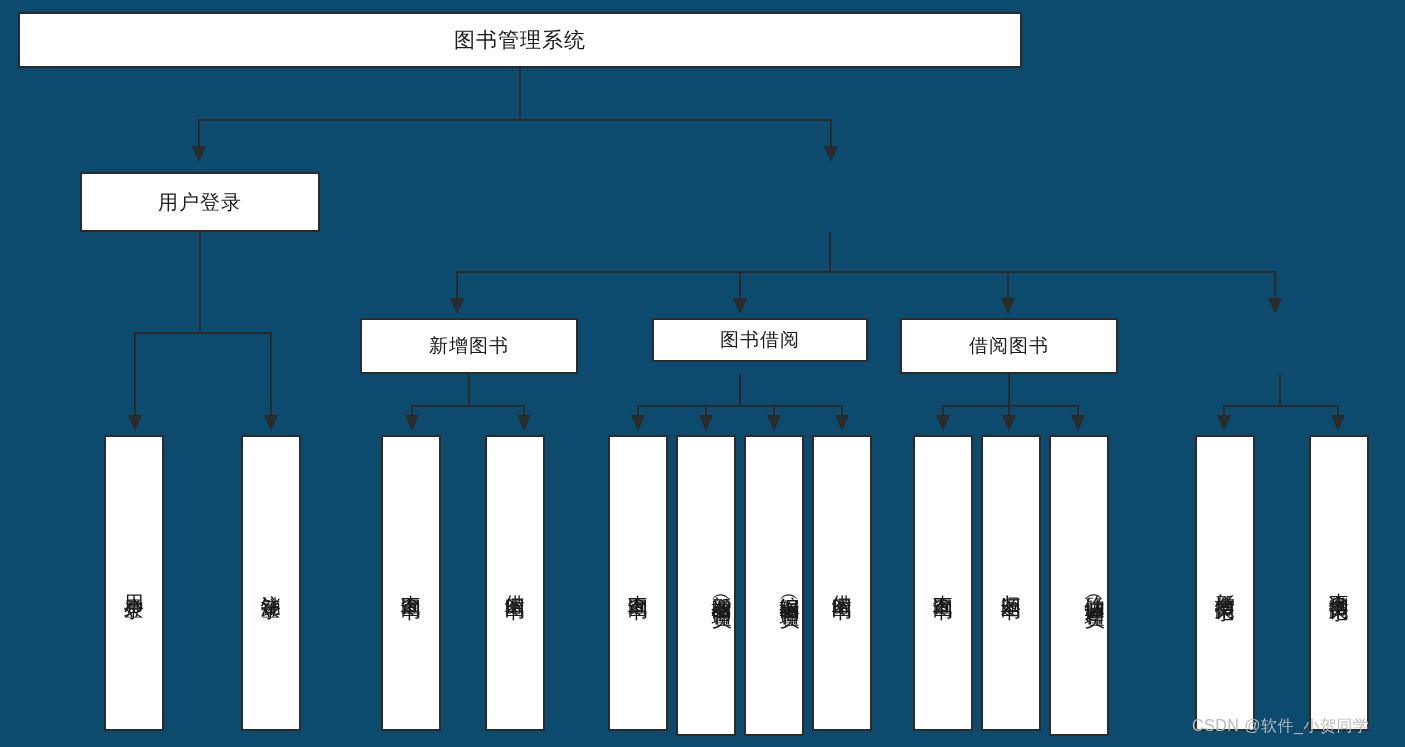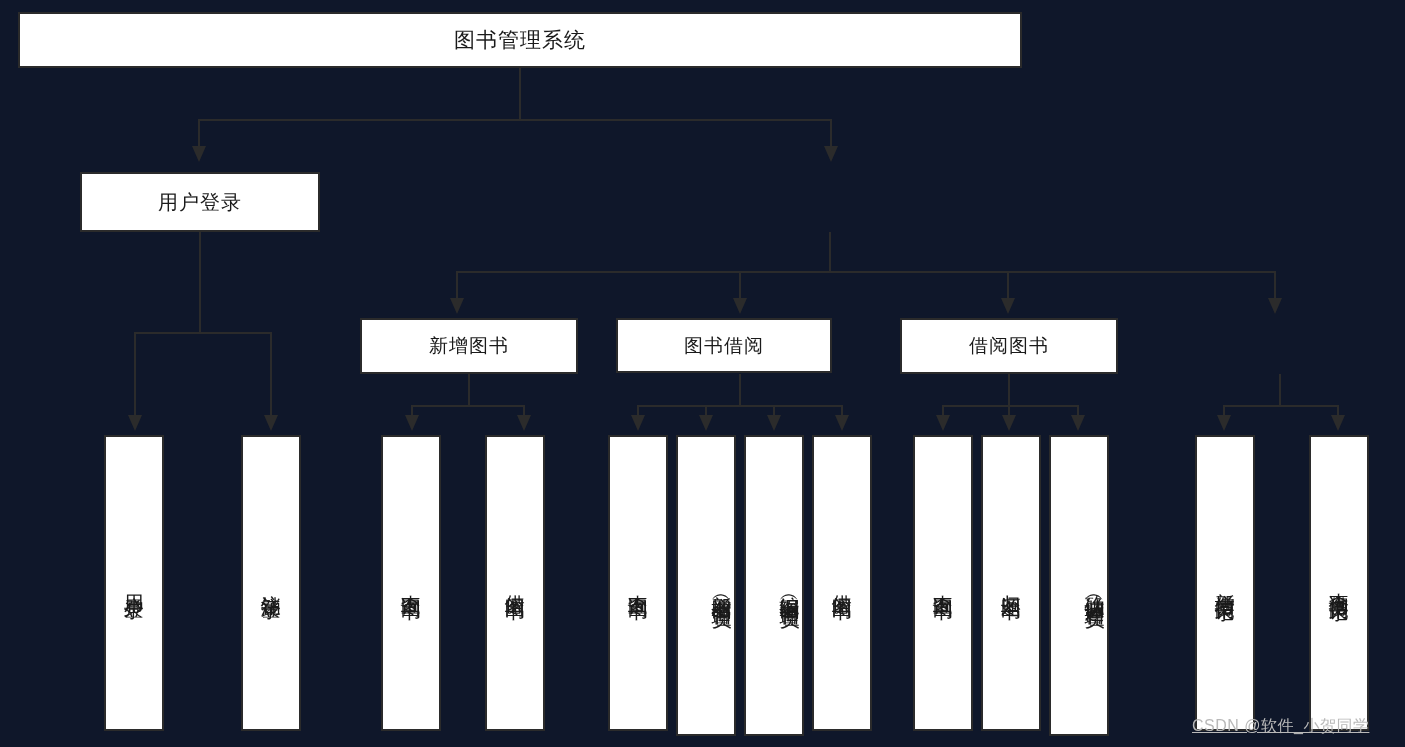--- a/index.html
+++ b/index.html
@@ -8,21 +8,21 @@
     padding: 0;
     background: #ffffff;
   }
   body {
     font-family: "Liberation Sans", "DejaVu Sans", sans-serif;
   }
   #canvas {
     position: relative;
     width: 1405px;
     height: 747px;
-    background: #0f172a;
+    background: #0c4a6e;
     overflow: hidden;
     text-align: center;
   }
   
   .node {
     position: absolute;
     box-sizing: border-box;
     background: #ffffff;
     border: 2px solid #2b2b2b;
     display: flex;
@@ -75,21 +75,20 @@
     border-top: 16px solid #2b2b2b;
   }
   
   #watermark {
     position: absolute;
     font-size: 16px;
     color: #b9b9b9;
     white-space: nowrap;
     letter-spacing: 0.5px;
     user-select: none;
-    text-decoration: underline;
   }
 </style>
 </head>
 <body>
 
 <div id="canvas">
 
   <div class="node root" style="left:18px; top:12px; width:1004px; height:56px;">
     <span class="label">图书管理系统</span>
   </div>
@@ -121,21 +120,21 @@
   <div class="seg-v" style="left:1007px; top:271px; width:2px; height:28px;"></div>
   <div class="seg-v" style="left:1274px; top:271px; width:2px; height:28px;"></div>
   <div class="arrow" style="left:450px; top:298px;"></div>
   <div class="arrow" style="left:733px; top:298px;"></div>
   <div class="arrow" style="left:1001px; top:298px;"></div>
   <div class="arrow" style="left:1268px; top:298px;"></div>
 
   <div class="node lvl3" style="left:360px; top:318px; width:218px; height:56px;">
     <span class="label">新增图书</span>
   </div>
-  <div class="node lvl3" style="left:616px; top:318px; width:216px; height:55px;">
+  <div class="node lvl3" style="left:652px; top:318px; width:216px; height:44px;">
     <span class="label">图书借阅</span>
   </div>
   <div class="node lvl3" style="left:900px; top:318px; width:218px; height:56px;">
     <span class="label">借阅图书</span>
   </div>
 
   <div class="seg-v" style="left:468px; top:374px; width:2px; height:33px;"></div>
   <div class="seg-h" style="left:411px; top:405px; width:114px; height:2px;"></div>
   <div class="seg-v" style="left:411px; top:405px; width:2px; height:11px;"></div>
   <div class="seg-v" style="left:523px; top:405px; width:2px; height:11px;"></div>

